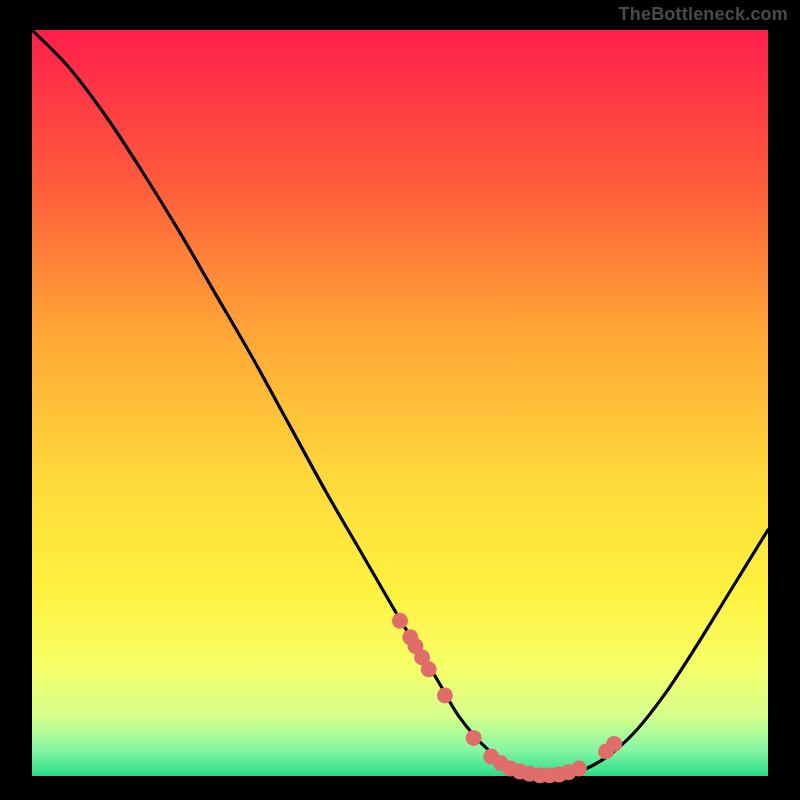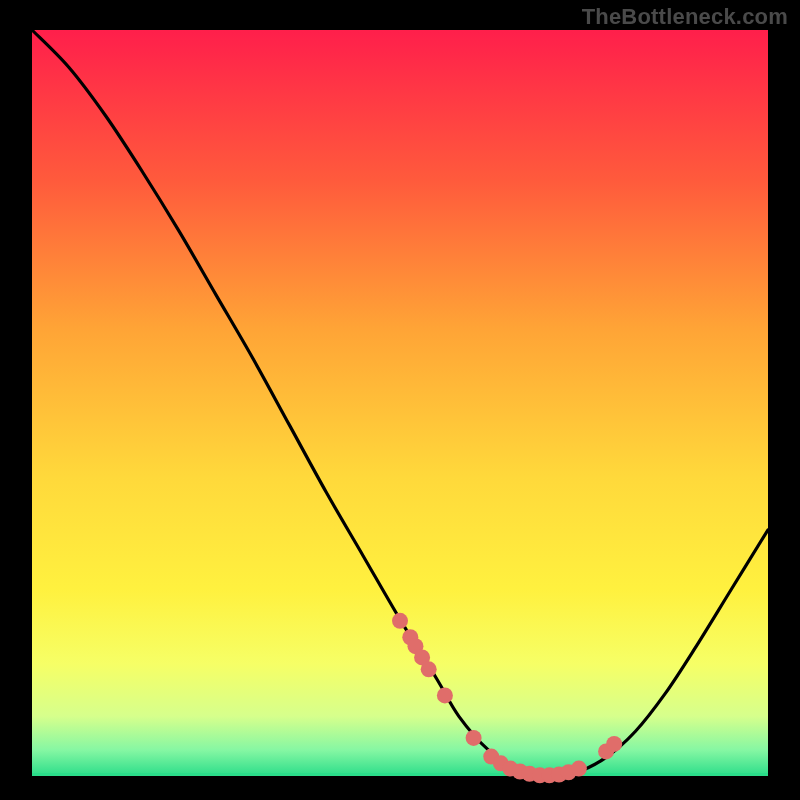--- a/index.html
+++ b/index.html
@@ -15,21 +15,21 @@
     position: relative;
     width: 800px;
     height: 800px;
     background: #000;
   }
   .watermark {
     position: absolute;
     top: 4px;
     right: 12px;
     color: #4a4a4a;
-    font-size: 22px;
+    font-size: 18px;
     font-weight: 600;
     letter-spacing: 0.2px;
     user-select: none;
   }
   svg {
     display: block;
   }
 </style>
 </head>
 <body>

